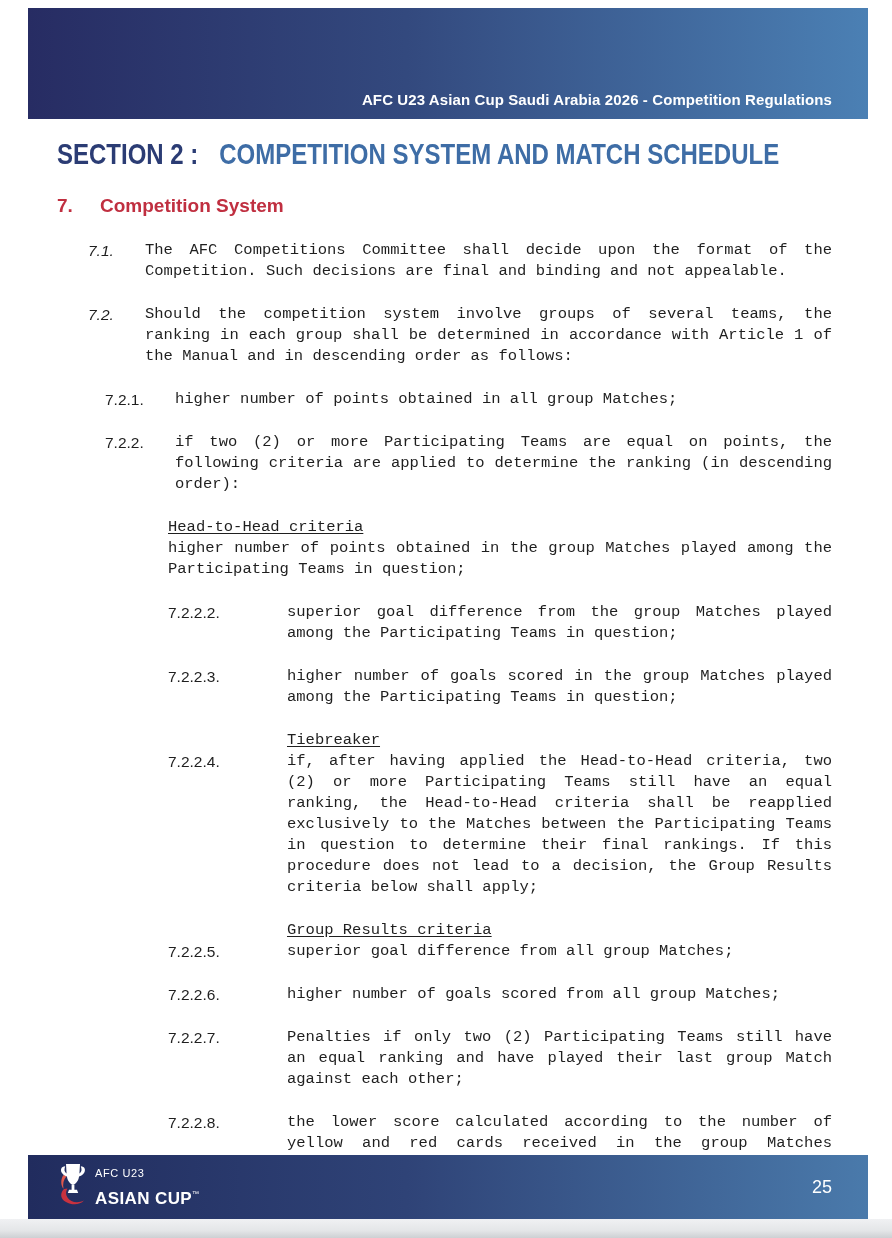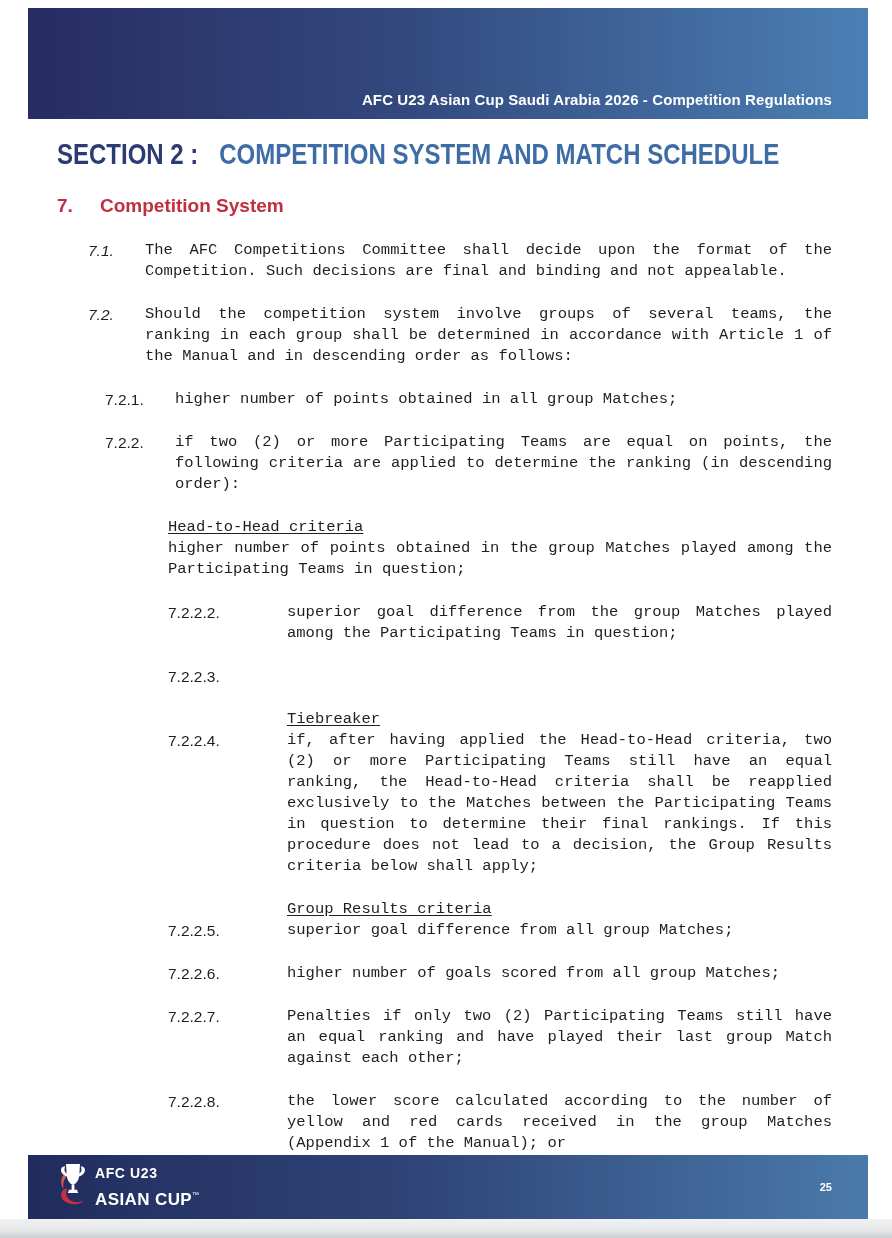--- a/index.html
+++ b/index.html
@@ -89,24 +89,24 @@
     position: absolute;
     left: 28px; right: 24px; top: 1155px; height: 64px;
     display: flex;
     align-items: center;
     justify-content: space-between;
     padding: 0 36px 0 30px;
     background: linear-gradient(90deg, #212c5e 0%, #2f4377 45%, #4a7aab 100%);
   }
   .logo { display: flex; align-items: center; gap: 7px; }
   .logo-text { color: #ffffff; line-height: 1; }
-  .logo-line1 { font-size: 14px; font-weight: bold; letter-spacing: 0.6px; margin-bottom: 11px; }
+  .logo-line1 { font-size: 11px; font-weight: normal; letter-spacing: 0.6px; margin-bottom: 11px; }
   .logo-line2 { font-size: 17px; font-weight: bold; letter-spacing: 0.4px; }
   .logo-tm { font-size: 7px; vertical-align: top; font-weight: normal; }
-  .page-number { color: #ffffff; font-size: 11px; font-weight: bold; }
+  .page-number { color: #ffffff; font-size: 18px; font-weight: normal; }
 
   
   .below-page {
     position: absolute;
     left: 0; right: 0; top: 1219px; bottom: 0;
     background: linear-gradient(#f0f1f3 0%, #e4e6e8 60%, #cdd0d3 100%);
   }
 </style>
 </head>
 <body>
@@ -165,20 +165,23 @@
 
     <div class="item l3">
       <div class="num">7.2.2.2.</div>
       <div class="body">
           <div class="text">superior goal difference from the group Matches played among the Participating Teams in question;</div>
         </div>
     </div>
 
     <div class="item l3">
       <div class="num">7.2.2.3.</div>
+      <div class="body">
+          <div class="text">higher number of goals scored in the group Matches played among the Participating Teams in question;</div>
+        </div>
     </div>
 
     <div class="item l3 has-heading">
       <div class="num">7.2.2.4.</div>
       <div class="body">
         <div class="crit-heading">Tiebreaker</div>
         <div class="text">if, after having applied the Head-to-Head criteria, two (2) or more Participating Teams still have an equal ranking, the Head-to-Head criteria shall be reapplied exclusively to the Matches between the Participating Teams in question to determine their final rankings. If this procedure does not lead to a decision, the Group Results criteria below shall apply;</div>
       </div>
     </div>
 

